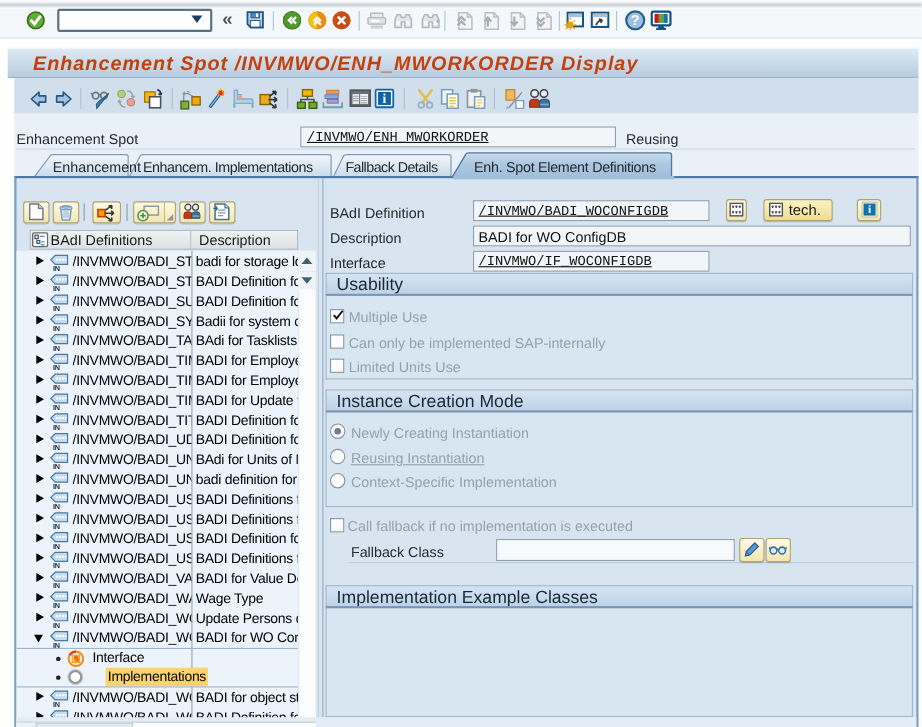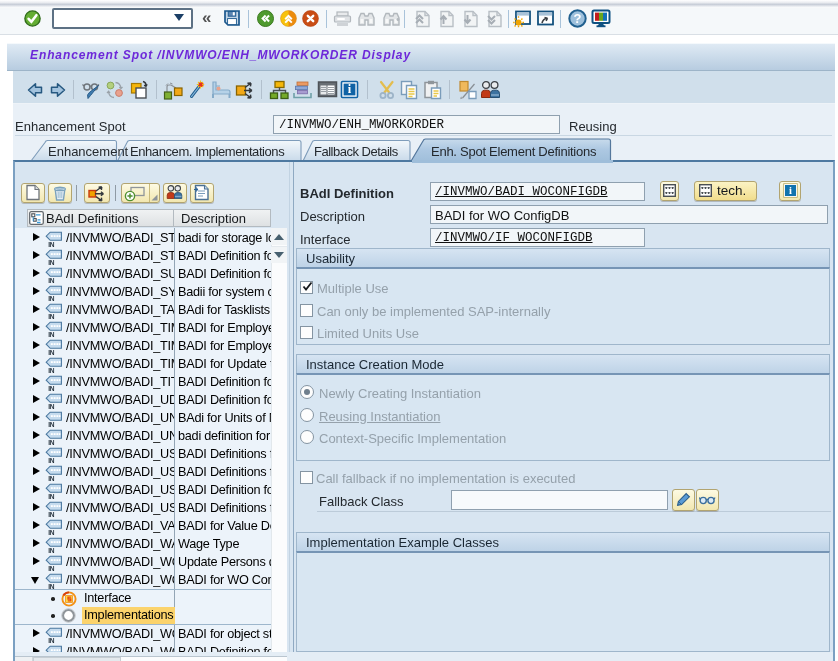--- a/index.html
+++ b/index.html
@@ -6,21 +6,21 @@
  font-family:"Liberation Sans",sans-serif;}
 .abs{position:absolute;}
 .lbl{position:absolute;font-size:13px;color:#24292e;white-space:nowrap;}
 .glbl{position:absolute;font-size:13px;color:#95a1ab;white-space:nowrap;}
 .inp{position:absolute;background:#f2f6f9;border:1px solid #8fa0af;box-sizing:border-box;}
 .mono{position:absolute;font-family:"Liberation Mono",monospace;font-size:12.5px;color:#111;white-space:nowrap;}
 .btn{position:absolute;box-sizing:border-box;border:1px solid #b2a470;border-radius:3px;
  background:linear-gradient(#fdfae3,#f2e7b0);box-shadow:0 1px 0 rgba(130,130,130,.45);}
 .grouphead{position:absolute;left:296px;width:534px;height:19px;box-sizing:border-box;
  background:linear-gradient(#d6e4f2,#bed3e7);border:1px solid #9fb6cb;border-bottom:none;}
-.grouphead span{position:absolute;left:9px;top:2px;font-size:13px;color:#1a2733;}
+.grouphead span{position:absolute;left:9px;top:2px;font-size:16px;color:#1a2733;}
 .groupbody{position:absolute;left:296px;width:534px;box-sizing:border-box;background:#d8e6f2;
  border:1px solid #9fb6cb;border-top:2px solid #7695b5;}
 .cb{position:absolute;width:13px;height:13px;box-sizing:border-box;background:#fdfdfd;border:1px solid #8494a2;}
 .rad{position:absolute;width:14px;height:14px;box-sizing:border-box;background:#fdfdfd;border:1px solid #8494a2;border-radius:50%;}
 .trow{position:absolute;left:15px;width:256px;height:18px;font-size:12.7px;letter-spacing:-0.25px;color:#000;white-space:nowrap;}
 .c1{position:absolute;left:51px;top:1px;width:108px;overflow:hidden;}
 .c2{position:absolute;left:163px;top:1px;width:93px;overflow:hidden;}
 .vsep{position:absolute;width:1px;background:#a9c3da;}
 .asep{position:absolute;width:1px;background:#b2c0cd;}
 </style></head>
@@ -119,21 +119,21 @@
   </svg>
 <svg class="abs" style="left:591px;top:9px" width="20" height="19" viewBox="0 0 20 19">
     <rect x="1.5" y="1.5" width="17" height="12.5" rx="1.5" fill="#fff" stroke="#0f5181" stroke-width="2"></rect>
     <rect x="4" y="3.6" width="4" height="8.2" fill="#c11e1e"></rect>
     <rect x="8" y="3.6" width="4" height="8.2" fill="#6aa61e"></rect>
     <rect x="12" y="3.6" width="4" height="8.2" fill="#1472b8"></rect>
     <path d="M8.5 14 l-2 3 h7 l-2-3 z" fill="#0f5181"></path>
     <rect x="5.5" y="16.4" width="9" height="1.8" fill="#0f5181"></rect>
   </svg>
 <div class="abs" style="left:7px;top:43px;width:828px;height:28px;background:linear-gradient(#dfeaf4,#b7cce0);border-top:1px solid #f5f9fc;border-bottom:1px solid #9db4c8;box-sizing:border-box;"></div>
-<div class="abs" style="left:30px;top:48px;font-size:12px;font-weight:bold;font-style:italic;color:#6d28d9;white-space:nowrap;letter-spacing:0.9px;">Enhancement Spot /INVMWO/ENH_MWORKORDER Display</div>
+<div class="abs" style="left:30px;top:48px;font-size:18px;font-weight:bold;font-style:italic;color:#c2410c;white-space:nowrap;letter-spacing:0.9px;">Enhancement Spot /INVMWO/ENH_MWORKORDER Display</div>
 <div class="abs" style="left:13px;top:71px;width:822px;height:33px;background:#d0dfeb;border-bottom:1px solid #eef3f8;box-sizing:border-box;"></div>
 <svg class="abs" style="left:26px;top:81px" width="18" height="18" viewBox="0 0 18 18">
     <path d="M15.5 6.2 v5.6 H9.5 v3.4 L2.5 9 L9.5 2.8 v3.4 z" fill="#a3c3de" stroke="#265880" stroke-width="1.5" stroke-linejoin="round"></path>
   </svg>
 <svg class="abs" style="left:49px;top:81px" width="18" height="18" viewBox="0 0 18 18">
     <path d="M2.5 6.2 v5.6 H8.5 v3.4 L15.5 9 L8.5 2.8 v3.4 z" fill="#a3c3de" stroke="#265880" stroke-width="1.5" stroke-linejoin="round"></path>
   </svg>
 <div class="asep" style="left:73px;top:80px;height:19px;"></div>
 <div class="asep" style="left:156px;top:80px;height:19px;"></div>
 <div class="asep" style="left:261px;top:80px;height:19px;"></div>
@@ -236,21 +236,21 @@
     <circle cx="6" cy="5" r="3.4" fill="#e9ebed" stroke="#3c4146" stroke-width="1.3"></circle>
     <circle cx="14.5" cy="5" r="3.4" fill="#e9ebed" stroke="#3c4146" stroke-width="1.3"></circle>
     <path d="M1.5 17.5 v-4 q0-3 3-3.3 h3 q3 0.3 3 3.3 v4 z" fill="#c23a18" stroke="#8a2a10" stroke-width="1"></path>
     <path d="M10.5 17.5 v-4 q0-3 3-3.3 h3 q3 0.3 3 3.3 v4 z" fill="#3c72a0" stroke="#274f72" stroke-width="1"></path>
     <rect x="11" y="14.2" width="8" height="1.6" fill="#7fa6c8"></rect>
   </svg>
 <div class="abs" style="left:13px;top:104px;width:822px;height:57px;background:#e9f0f7;"></div>
 <div class="abs" style="left:15px;top:135px;width:817px;height:1px;background:#c9d7e3;"></div>
 <div class="lbl" style="left:15px;top:119px;">Enhancement Spot</div>
 <div class="inp" style="left:273px;top:115px;width:287px;height:19px;"></div>
-<div class="mono" style="left:279px;top:118px;">/INVMWO/ENH_MWORKORDER</div>
+<div class="mono" style="left:279px;top:118px;text-decoration:underline;">/INVMWO/ENH_MWORKORDER</div>
 <div class="lbl" style="left:569px;top:119px;">Reusing</div>
 <svg class="abs" style="left:0;top:0;" width="838" height="163" viewBox="0 0 838 163">
 <defs>
       <linearGradient id="tg" x1="0" y1="0" x2="0" y2="1">
         <stop offset="0" stop-color="#f2f7fb"></stop>
         <stop offset="1" stop-color="#c9daea"></stop>
       </linearGradient>
 <linearGradient id="tga" x1="0" y1="0" x2="0" y2="1">
         <stop offset="0" stop-color="#c8dbec"></stop>
         <stop offset="0.45" stop-color="#adc8e2"></stop>
@@ -641,21 +641,21 @@
       <path d="M10.2 6.2 h-3.2 v1.8 h2.8 v1.8 h-3" stroke="#e84a10" stroke-width="1.3" fill="none"></path>
     </svg>
 <span class="abs" style="left:69px;top:1px;">Interface</span>
   </div>
 <div class="trow" style="top:607px;">
 <div class="abs" style="left:36px;top:7px;width:3.5px;height:3.5px;border-radius:50%;background:#222;"></div>
 <svg class="abs" style="left:46px;top:1px" width="15" height="15" viewBox="0 0 15 15">
       <circle cx="7.5" cy="7.5" r="5.6" fill="#fff" stroke="#8f959a" stroke-width="2.4"></circle>
       <circle cx="7.5" cy="7.5" r="6.8" fill="none" stroke="#c8ccd0" stroke-width="1"></circle>
     </svg>
-<span class="abs" style="left:67px;top:0px;background:#fbd36c;padding:1px 3px 2px 2px;width:88px;overflow:hidden;white-space:nowrap;display:inline-block;">Implementations</span>
+<span class="abs" style="left:81px;top:0px;background:#fbd36c;padding:1px 3px 2px 2px;width:88px;overflow:hidden;white-space:nowrap;display:inline-block;">Implementations</span>
   </div>
 <div class="abs" style="left:15px;top:624px;width:256px;height:1px;background:#9db6cc;"></div>
 <div class="trow" style="top:626px;">
 <div class="abs" style="left:18px;top:3px;width:0;height:0;border-left:7px solid #000;border-top:4.5px solid transparent;border-bottom:4.5px solid transparent;"></div>
 <svg class="abs" style="left:30px;top:1px" width="18" height="16" viewBox="0 0 18 16">
       <polygon points="5.2,1.2 16.4,1.2 16.4,9.3 5.2,9.3 1.2,5.2" fill="#c5dbee" stroke="#4a779f" stroke-width="1.1"></polygon>
       <g fill="#fff">
         <rect x="5.8" y="4.2" width="2" height="1.8"></rect>
         <rect x="8.6" y="4.2" width="2" height="1.8"></rect>
         <rect x="11.4" y="4.2" width="2" height="1.8"></rect>
@@ -681,21 +681,21 @@
 <span class="c1">/INVMWO/BADI_WODEF</span>
     <span class="c2">BADI Definition fo</span>
   </div>
 <div class="abs" style="left:271px;top:228px;width:16px;height:428px;background:#fbfcfd;border-left:1px solid #e2e8ec;box-sizing:border-box;"></div>
 <div class="abs" style="left:271px;top:228px;width:16px;height:17px;background:#f1f4f6;"></div>
 <div class="abs" style="left:274px;top:234px;width:0;height:0;border-left:5px solid transparent;border-right:5px solid transparent;border-bottom:6px solid #47606f;"></div>
 <div class="abs" style="left:271px;top:246px;width:16px;height:17px;background:#f1f4f6;border-top:1px solid #e4e9ed;box-sizing:border-box;"></div>
 <div class="abs" style="left:274px;top:252px;width:0;height:0;border-left:5px solid transparent;border-right:5px solid transparent;border-top:6px solid #47606f;"></div>
 <div class="abs" style="left:289px;top:162px;width:1px;height:499px;background:#c2d3e2;"></div>
 <div class="abs" style="left:293px;top:162px;width:1px;height:499px;background:#8fa9c2;"></div>
-<div class="lbl" style="left:300px;top:186px;font-weight:bold;">BAdI Definition</div>
+<div class="lbl" style="left:300px;top:186px;">BAdI Definition</div>
 <div class="inp" style="left:430px;top:182px;width:215px;height:19px;"></div>
 <div class="mono" style="left:435px;top:185px;text-decoration:underline;">/INVMWO/BADI_WOCONFIGDB</div>
 <div class="lbl" style="left:300px;top:209px;">Description</div>
 <div class="inp" style="left:430px;top:205px;width:398px;height:19px;"></div>
 <div class="abs" style="left:435px;top:208px;font-size:13px;color:#111;">BADI for WO ConfigDB</div>
 <div class="lbl" style="left:300px;top:232px;">Interface</div>
 <div class="inp" style="left:430px;top:228px;width:215px;height:19px;"></div>
 <div class="mono" style="left:435px;top:231px;text-decoration:underline;">/INVMWO/IF_WOCONFIGDB</div>
 <div class="btn" style="left:660px;top:181px;width:19px;height:20px;"></div>
 <svg class="abs" style="left:663px;top:184px" width="13" height="13" viewBox="0 0 13 13">

